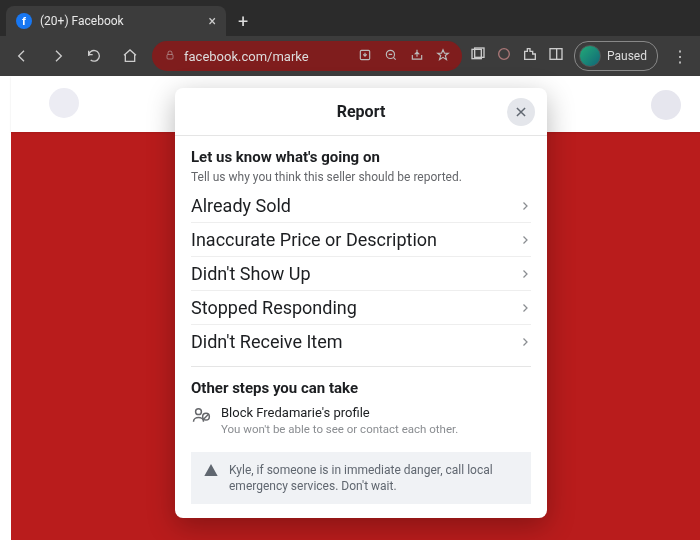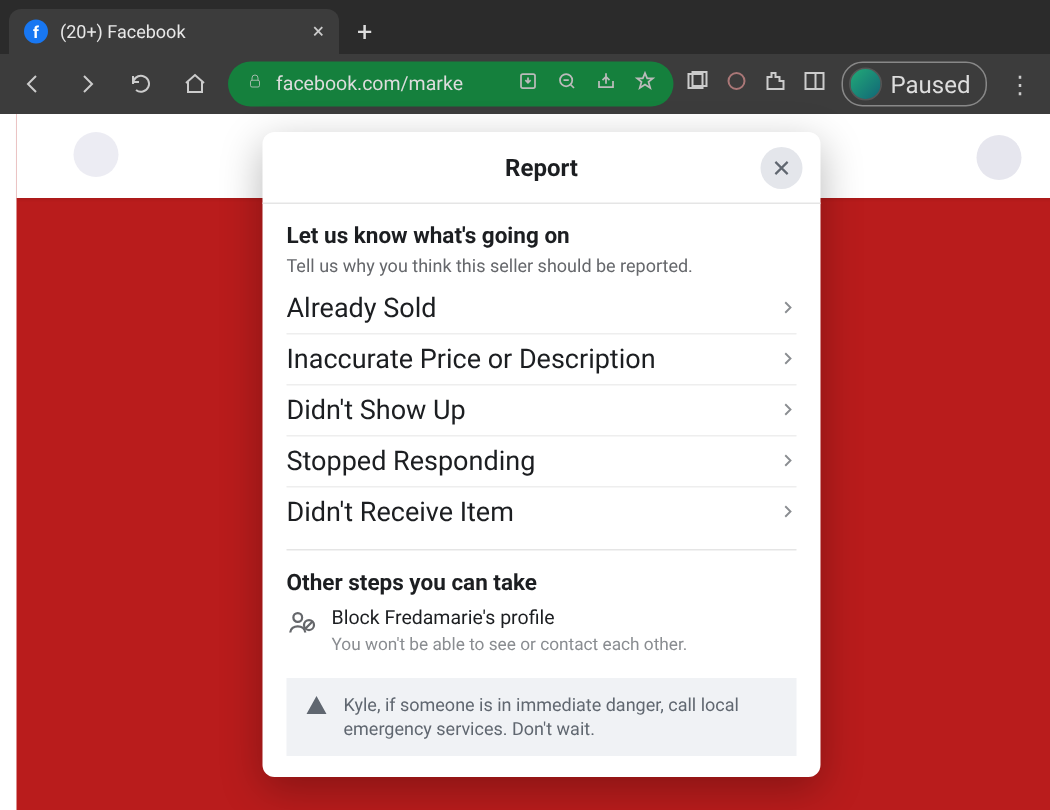--- a/index.html
+++ b/index.html
@@ -25,34 +25,34 @@
   .wincontrols { margin-left: auto; display: flex; align-items: center; gap: 22px; padding: 0 18px; color: #ddd; font-size: 12px; }
   .wincontrols span svg { display:block; }
 
   .toolbar {
     height: 40px; background: #3c3c3c; display: flex; align-items: center;
     gap: 8px; padding: 0 8px; color: #ccc;
   }
   .icbtn { width: 28px; height: 28px; display: flex; align-items: center; justify-content: center; border-radius: 50%; }
   .icbtn svg { width: 16px; height: 16px; stroke: #ccc; fill: none; stroke-width: 2; }
   .omnibox {
-    flex: 1; height: 30px; background: #15803d; border-radius: 15px;
+    flex: 1; height: 30px; background: #7f1d1d; border-radius: 15px;
     display: flex; align-items: center; gap: 8px; padding: 0 12px;
     color: #ddd; font-size: 13px;
   }
   .omnibox .lock svg { width: 12px; height: 12px; }
   .omni-actions { margin-left: auto; display: flex; align-items: center; gap: 12px; }
   .omni-actions svg { width: 14px; height: 14px; stroke: #bbb; fill: none; stroke-width: 2; }
   .right-icons { display: flex; align-items: center; gap: 10px; }
   .right-icons svg { width: 16px; height: 16px; }
   .avatar-circle { width: 22px; height: 22px; border-radius: 50%; background: linear-gradient(135deg,#2a7,#167); border: 1px solid #555; }
   .paused-pill {
     display: flex; align-items: center; gap: 6px;
     border: 1px solid #888; border-radius: 14px; padding: 3px 10px 3px 4px;
-    color: #ddd; font-size: 16px;
+    color: #ddd; font-size: 12px;
   }
   .kebab { color:#ccc; font-size:16px; padding:0 4px; }
 
   
   .page { position: relative; width: 100%; height: calc(540px - 76px); background: #b91c1c; margin-left: 11px; }
   .topstrip { height: 56px; background:#fff; box-shadow: 0 1px 2px rgba(0,0,0,.1); position:relative; }
   .topstrip .fb { position:absolute; left:38px; top:12px; width:30px; height:30px; border-radius:50%; background:#ececf3; }
   .topstrip .grey-r { position:absolute; right:30px; top:14px; width:30px; height:30px; border-radius:50%; background:#e6e6ee; }
 
   

